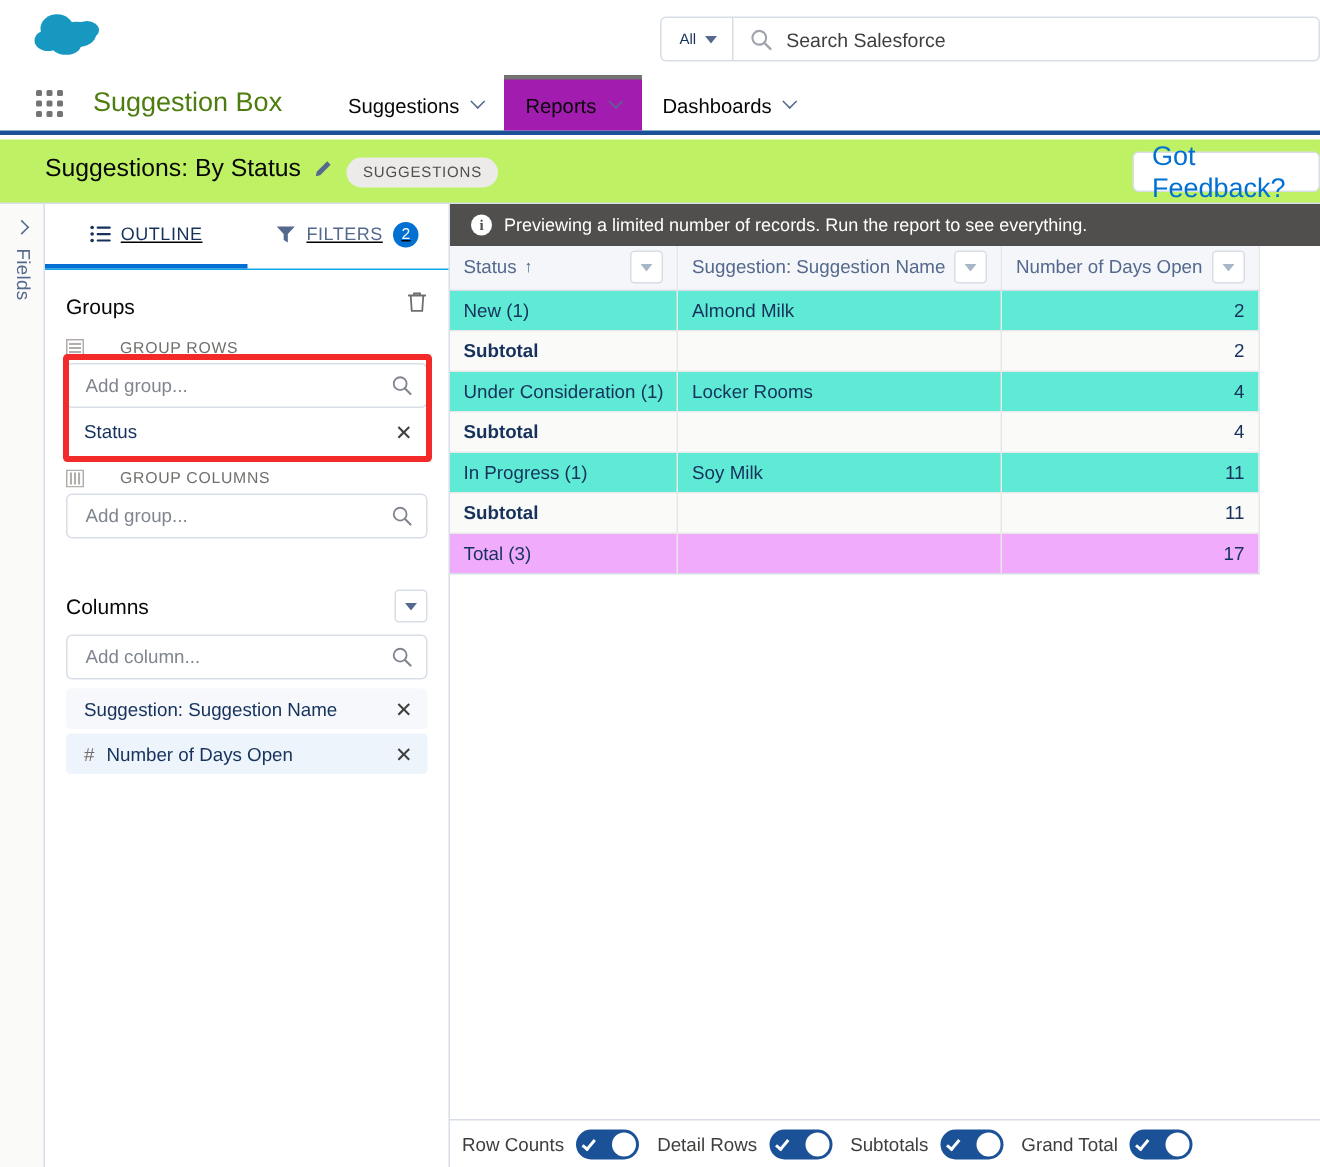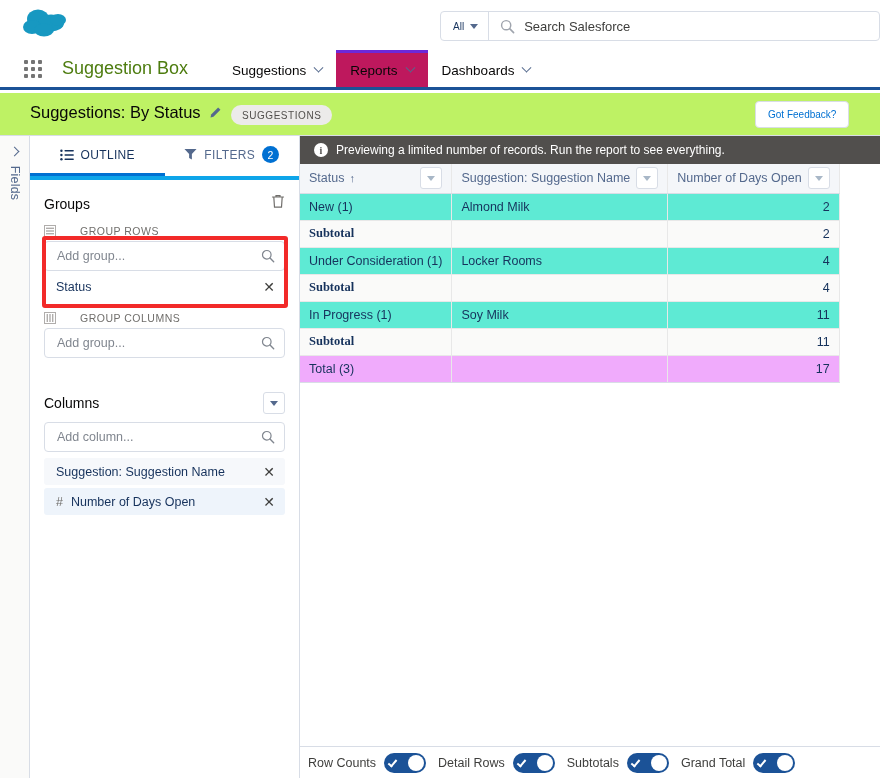--- a/index.html
+++ b/index.html
@@ -54,21 +54,21 @@
     display: flex; align-items: center;
     font-size: 18px; color: #4d7c0f; font-weight: 400;
   }
   .nav-tabs { position: absolute; left: 218px; top: 0; height: 37px; display: flex; }
   .nav-tab {
     display: flex; align-items: center; gap: 9px;
     padding: 0 14px; height: 37px; font-size: 13.5px; color: #080707;
     border-top: 3px solid transparent; cursor: pointer;
   }
   .nav-tab.active {
-    background: #be185d; border-top: 3px solid #6d28d9; color: #080707;
+    background: #a21caf; border-top: 3px solid #737373; color: #080707;
   }
   .chev {
     display: inline-block; width: 7px; height: 7px;
     border-right: 1.6px solid #54698d; border-bottom: 1.6px solid #54698d;
     transform: rotate(45deg) translate(-2px,-2px);
   }
 
   
   .page-header {
     position: absolute; top: 93px; left: 0; width: 880px; height: 43px;
@@ -83,21 +83,21 @@
     position: absolute; left: 231px; top: 105px;
     height: 20px; padding: 0 11px; border-radius: 11px;
     background: #ecebea; color: #514f4d;
     font-size: 10px; letter-spacing: .55px;
     display: flex; align-items: center;
   }
   .feedback-btn {
     position: absolute; left: 755px; top: 101px;
     height: 27px; padding: 0 12px;
     border: 1px solid #d8dde6; border-radius: 4px; background: #fff;
-    color: #0070d2; font-size: 10px;
+    color: #0070d2; font-size: 18px;
     display: flex; align-items: center; cursor: pointer;
   }
 
   
   .fields-rail {
     position: absolute; top: 136px; left: 0; width: 30px; height: 642px;
     background: #fafaf9; border-right: 1px solid #d8dde6;
   }
   .rail-chev {
     position: absolute; left: 11px; top: 12px;
@@ -112,21 +112,22 @@
     letter-spacing: .2px;
   }
 
   
   .outline-panel {
     position: absolute; top: 136px; left: 30px; width: 270px; height: 642px;
     background: #fff; border-right: 1px solid #d8dde6;
   }
   .panel-tabs {
     position: relative; height: 44px; display: flex;
-    border-bottom: 4px solid #0ea5e9;
+    border-bottom: 1px solid #0ea5e9;
+    text-decoration: underline;
   }
   .panel-tab {
     flex: 1; display: flex; align-items: center; justify-content: center; gap: 7px;
     font-size: 12px; color: #54698d; letter-spacing: .35px; cursor: pointer;
     border-bottom: 3px solid transparent;
   }
   .panel-tab.active { color: #16325c; border-bottom: 3px solid #0070d2; }
   .badge-count {
     min-width: 17px; height: 17px; border-radius: 9px; background: #0070d2;
     color: #fff; font-size: 10.5px; display: flex; align-items: center;
@@ -201,21 +202,21 @@
   table.report th {
     background: #f4f6f9; color: #54698d; font-weight: 400; text-align: left;
     border-bottom: 1px solid #d8dde6;
     height: 29px;
   }
   .th-inner { display: flex; align-items: center; justify-content: space-between; gap: 6px; }
   .th-txt { display: flex; align-items: center; gap: 5px; }
   .sort-up { color: #54698d; font-size: 11px; }
   tr.detail td { background: #5eead4; }
   tr.subtotal td { background: #fafaf9; color: #16325c; }
-  tr.subtotal td.lbl { font-weight: bold; font-family: Liberation Serif, serif; }
+  tr.subtotal td.lbl { font-weight: bold; }
   tr.grand td { background: #f0abfc; border-bottom: 1px solid #d8dde6; }
   td.num { text-align: right; }
   td.groupcell { color: #54698d; }
   .rowgroup-end td { border-bottom: 1px solid #c9c9c9; }
 
   
   .footer {
     position: absolute; bottom: 0; left: 300px; width: 580px; height: 32px;
     background: #fff; border-top: 1px solid #d8dde6;
     display: flex; align-items: center; gap: 12px; padding: 0 8px;

